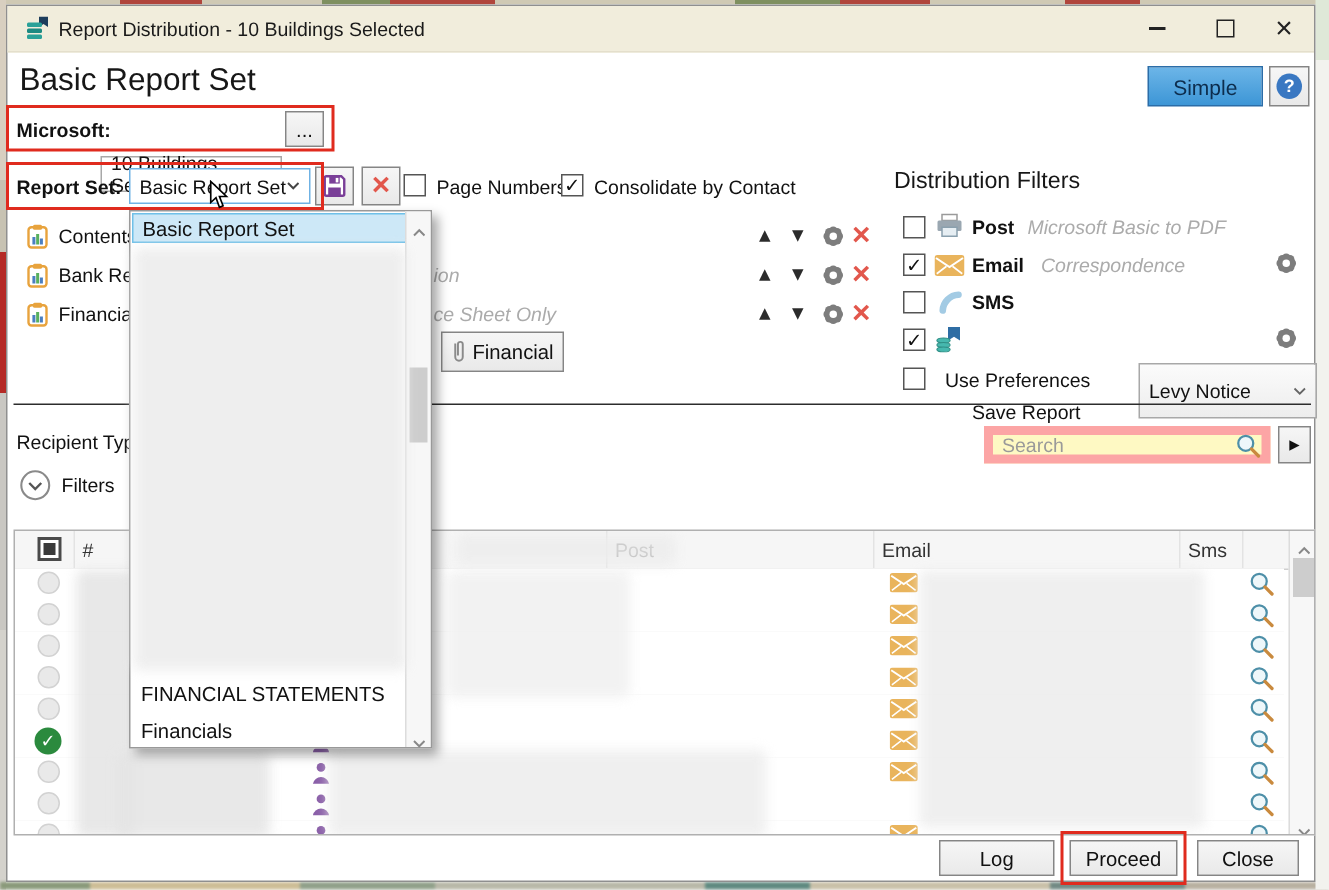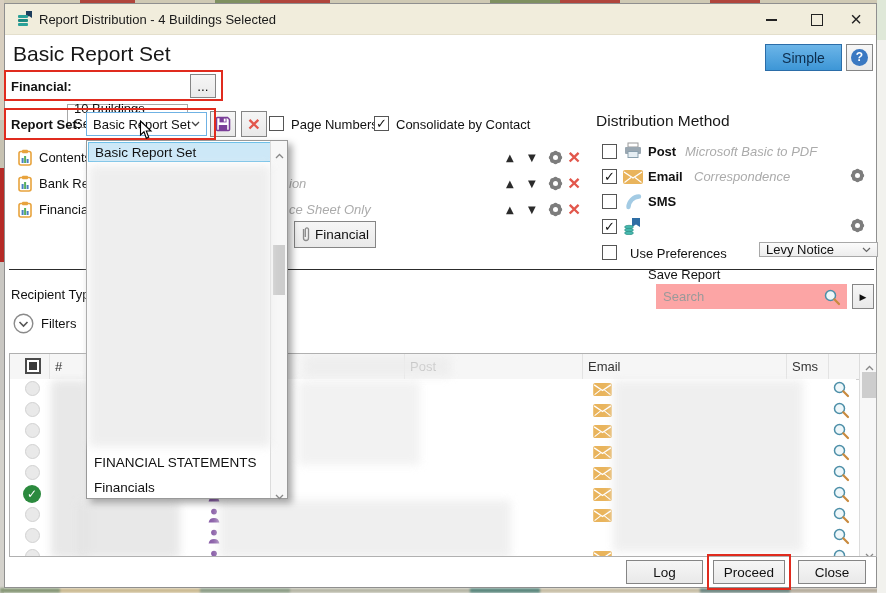--- a/index.html
+++ b/index.html
@@ -70,22 +70,22 @@
   .scroll .thumb{position:absolute;left:2px;right:2px;background:#cdcdcd;}
   .sarrow{position:absolute;left:0;width:100%;text-align:center;color:#888;}
   .sarrow svg{display:inline-block;}
   
   .dropdown{position:absolute;left:81px;top:136px;width:202px;height:359px;background:#fff;
     border:1px solid #999;box-shadow:4px 4px 7px rgba(0,0,0,.35);z-index:30;box-sizing:border-box;}
   .ditem{position:absolute;left:1px;width:183px;height:20px;font-size:13.5px;color:#111;
     padding:2px 0 0 6px;box-sizing:border-box;white-space:nowrap;}
   .ditem.sel{background:#cde8f7;border:1px solid #6fc0e8;}
   .footerline{position:absolute;left:4px;top:265px;width:865px;height:1px;background:#2c2c2c;}
-  input.search{position:absolute;box-sizing:border-box;border:1px solid #fca5a5;font-size:13px;
-    padding:2px 24px 2px 6px;font-family:inherit;color:#111;background:#fca5a5;}
+  input.search{position:absolute;box-sizing:border-box;border:6px solid #fca5a5;font-size:13px;
+    padding:2px 24px 2px 6px;font-family:inherit;color:#111;background:#fef9c3;}
   input.search::placeholder{color:#9a9a9a;}
   .disttitle{position:absolute;font-size:15.5px;color:#171717;}
   .cursor{position:absolute;z-index:60;pointer-events:none;}
 </style>
 </head>
 <body>
 
 <div id="edge-top" class="edge"></div>
 <div id="edge-left" class="edge"></div>
 <div id="edge-bottom" class="edge"></div>
@@ -95,33 +95,33 @@
 
   <div class="titlebar">
     <span class="abs" style="left:12px;top:7px;">
       <svg width="16" height="16" viewBox="0 0 16 16">
           <path d="M9 0 h6 v7 l-3-2 -3 2 z" fill="#1d3d5c"></path>
           <rect x="1" y="4" width="10" height="3" rx="1" fill="#2aa198"></rect>
           <rect x="1" y="8" width="10" height="3" rx="1" fill="#1d8a82"></rect>
           <rect x="1" y="12" width="10" height="3" rx="1" fill="#2aa198"></rect>
         </svg>
     </span>
-    <span class="title">Report Distribution - 4 Buildings Selected</span>
+    <span class="title">Report Distribution - 10 Buildings Selected</span>
     <span class="winbtn" style="left:744px;"><span class="minbar"></span></span>
     <span class="winbtn" style="left:790px;"><span class="maxsq"></span></span>
     <span class="winbtn" style="left:829px;font-size:20px;">×</span>
   </div>
 
   <h1>Basic Report Set</h1>
   <div class="btn btn-blue" style="left:760px;top:40px;width:77px;height:27px;text-align:center;">Simple</div>
   <div class="btn" style="left:841px;top:40px;width:27px;height:27px;">
     <span class="help-circle">?</span>
   </div>
 
-  <span class="lbl" style="left:6px;top:75px;font-weight:bold;">Financial:</span>
+  <span class="lbl" style="left:6px;top:75px;font-weight:bold;">Microsoft:</span>
   <div class="field" style="left:62px;top:70px;width:121px;height:24px;margin-top:30px;">10 Buildings Selected</div>
   <div class="btn" style="left:185px;top:70px;width:26px;height:24px;">...</div>
   <div class="redbox" style="left:-1px;top:66px;width:219px;height:31px;"></div>
 
   <span class="lbl" style="left:6px;top:113px;font-weight:bold;">Report Set:</span>
   <div class="field combo" style="left:81px;top:108px;width:121px;height:24px;">
     <span>Basic Report Set</span>
     <span class="chev">
         <svg width="9" height="6" viewBox="0 0 9 6">
           <polyline points="1,1 4.5,4.5 8,1" fill="none" stroke="#444" stroke-width="1.3"></polyline>
@@ -210,21 +210,21 @@
       <span class="xicon" style="left:563px;top:2px;">×</span>
     </div>
 
   <div class="btn" style="left:289px;top:217px;width:82px;height:27px;">
     <svg width="10" height="17" viewBox="0 0 10 17">
         <path d="M2.5 3 v9 a2.5 2.5 0 0 0 5 0 V3.5 a1.6 1.6 0 0 0 -3.2 0 V11" fill="none" stroke="#8a8a8a" stroke-width="1.3"></path>
       </svg>
     <span>Financial</span>
   </div>
 
-  <span class="disttitle" style="left:591px;top:108px;">Distribution Method</span>
+  <span class="disttitle" style="left:591px;top:108px;">Distribution Filters</span>
 
   <div>
     <span class="cb" style="left:597px;top:140px;"></span>
     <span class="abs" style="left:619px;top:138px;">
       <svg width="18" height="17" viewBox="0 0 18 17">
           <rect x="4" y="1" width="10" height="4" fill="#fff" stroke="#9a9a9a"></rect>
           <rect x="1" y="5" width="16" height="7" rx="1" fill="#9aa7b1"></rect>
           <rect x="4" y="9.5" width="10" height="6" fill="#e6eef3" stroke="#8aa0ae"></rect>
         </svg>
     </span>
@@ -274,21 +274,21 @@
     <span class="gear" style="left:844px;top:213px;">
         <i></i>
         <i class="r"></i>
         <b></b>
       </span>
   </div>
 
   <div>
     <span class="cb" style="left:597px;top:241px;"></span>
     <span class="lbl" style="left:625px;top:242px;">Use Preferences</span>
-    <div class="field" style="left:754px;top:238px;width:119px;height:15px;background:linear-gradient(#fbfbfb,#ededed);justify-content:space-between;">
+    <div class="field" style="left:754px;top:238px;width:119px;height:37px;background:linear-gradient(#fbfbfb,#ededed);justify-content:space-between;">
       <span>Levy Notice</span>
       <span class="chev">
           <svg width="9" height="6" viewBox="0 0 9 6">
             <polyline points="1,1 4.5,4.5 8,1" fill="none" stroke="#666" stroke-width="1.2"></polyline>
           </svg>
         </span>
     </div>
   </div>
 
   <div class="footerline"></div>

